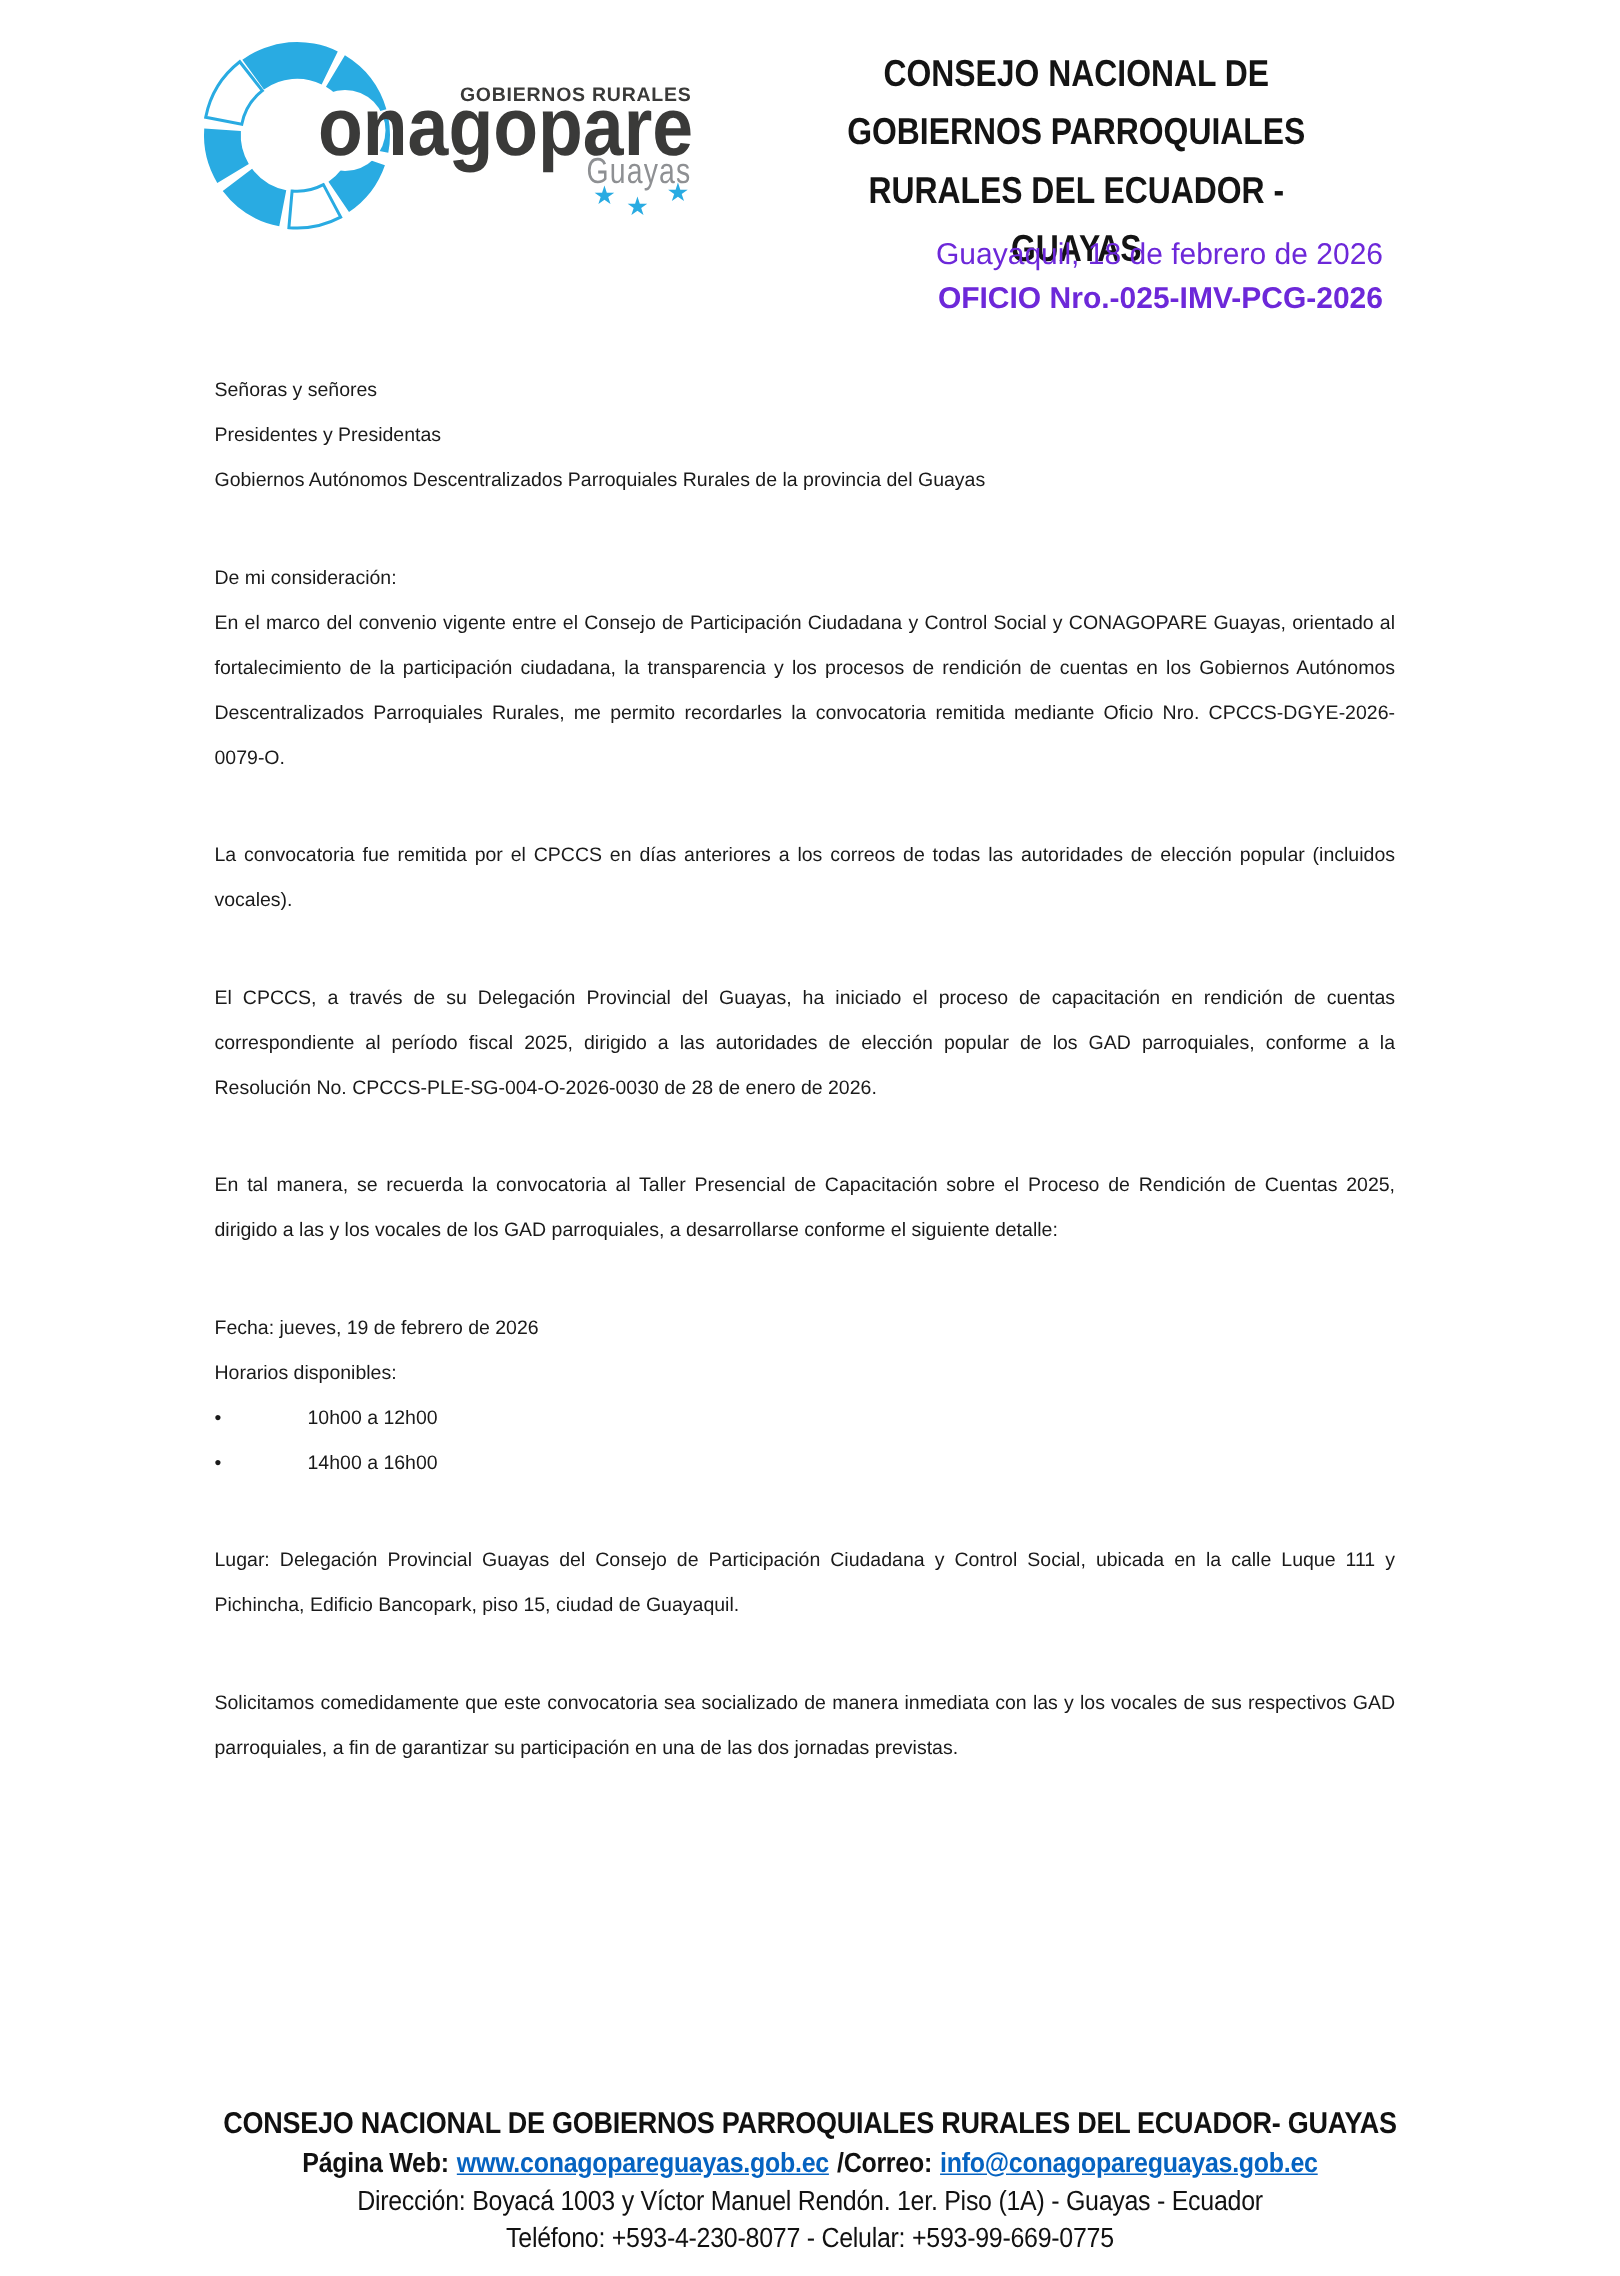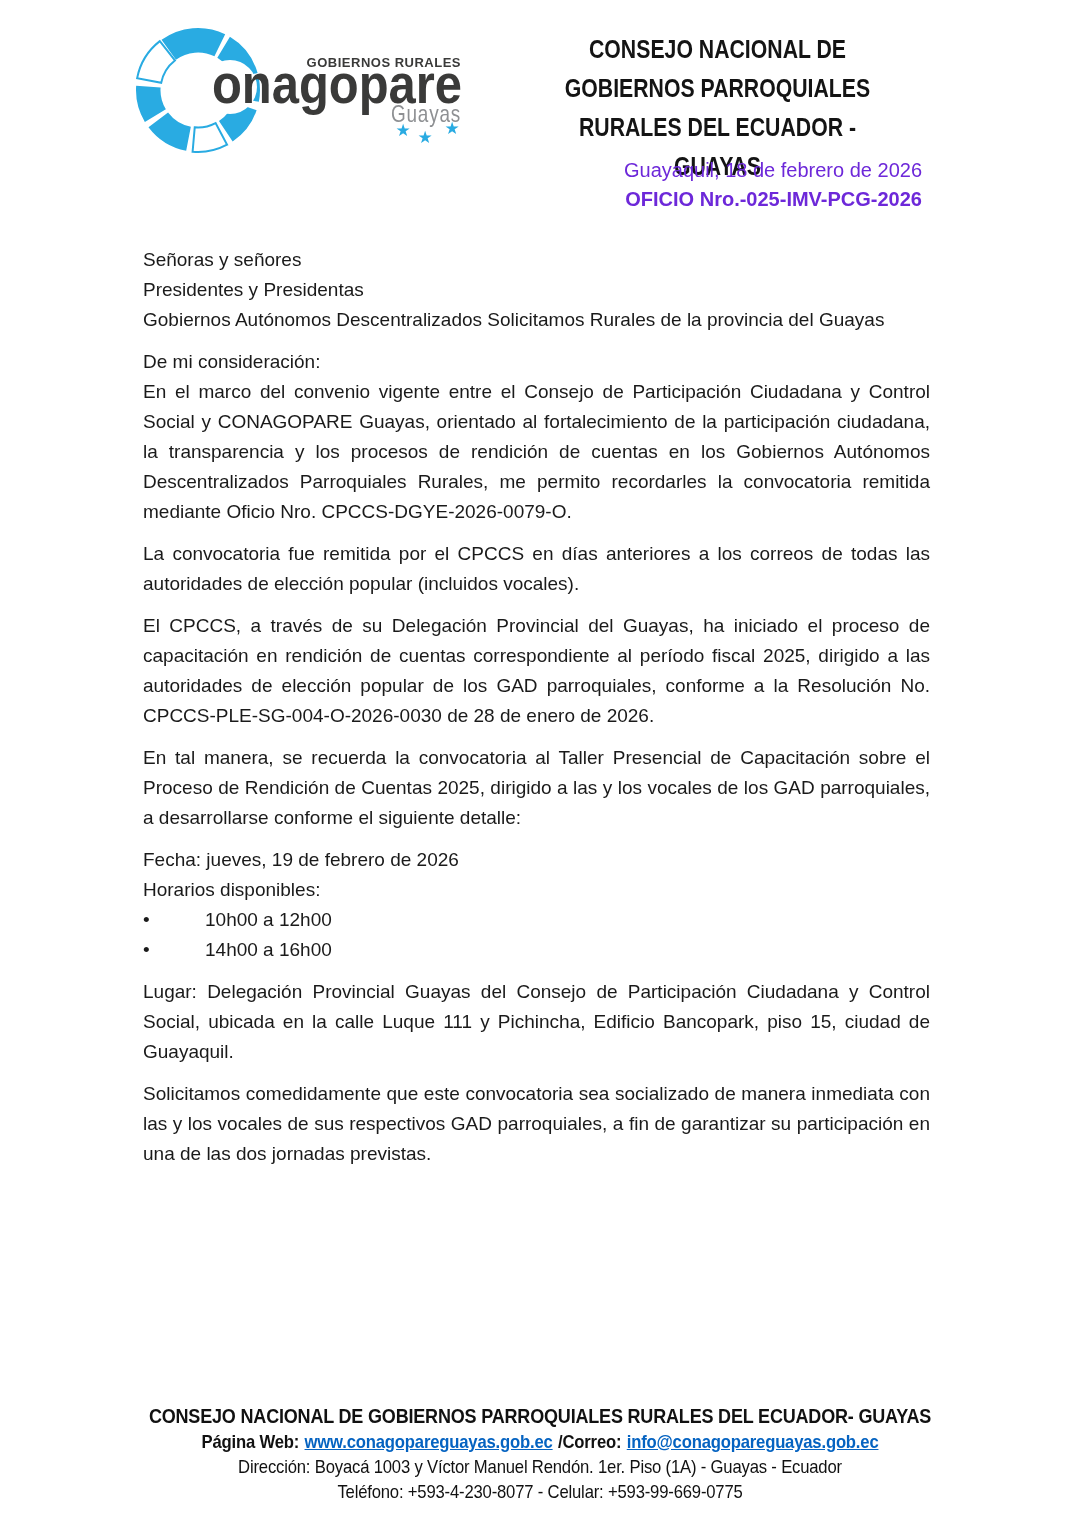--- a/index.html
+++ b/index.html
@@ -10,22 +10,22 @@
   .logo-svg{position:absolute;left:135px;top:25px;}
   .org-title{position:absolute;left:500px;top:30px;width:435px;text-align:center;
              font-weight:bold;font-size:25px;line-height:39px;color:#141414;
              transform:scaleX(0.85);transform-origin:50% 0;}
   .date-block{position:absolute;right:158px;top:156px;text-align:right;
               font-size:20px;line-height:28.5px;color:#6d28d9;}
   .oficio-line{font-weight:bold;}
 
   
   .letter-body{position:absolute;left:143px;top:245px;width:787px;
-               font-size:19px;line-height:30px;text-align:justify;color:#1a1a1a;}
-  .letter-body .block{margin-top:12px;}
+               font-size:13px;line-height:30px;text-align:justify;color:#1a1a1a;}
+  .letter-body .block{margin-top:35px;}
   .letter-body .block:first-child{margin-top:0;}
   .block-lines + .block-list{margin-top:0;}
   .b{font-weight:normal;}
   .li{display:flex;}
   .bullet{display:inline-block;width:62px;flex:0 0 62px;}
 
   
   .footer{position:absolute;left:0;top:1404px;width:1080px;text-align:center;
           color:#111;font-size:18.5px;line-height:25px;letter-spacing:-0.2px;}
   .f-line{transform:scaleX(0.9);transform-origin:50% 50%;}
@@ -67,21 +67,21 @@
 
   <div class="date-block">
     <div>Guayaquil, 18 de febrero de 2026</div>
     <div class="oficio-line">OFICIO Nro.-025-IMV-PCG-2026</div>
   </div>
 
   <div class="letter-body">
     <div class="block">
       <div>Señoras y señores</div>
       <div>Presidentes y Presidentas</div>
-      <div>Gobiernos Autónomos Descentralizados Solicitamos Rurales de la provincia del Guayas</div>
+      <div>Gobiernos Autónomos Descentralizados Parroquiales Rurales de la provincia del Guayas</div>
     </div>
     <div class="block">De mi consideración:</div>
     <div id="letter-blocks">
         <div class="block block-paragraph"><span>En el marco del convenio vigente entre el Consejo de Participación Ciudadana y Control Social y CONAGOPARE Guayas, orientado al fortalecimiento de la participación ciudadana, la transparencia y los procesos de rendición de cuentas en los Gobiernos Autónomos Descentralizados Parroquiales Rurales, me permito </span><span class="b">recordarles</span><span> la convocatoria remitida mediante Oficio Nro. CPCCS-DGYE-2026-0079-O.</span></div>
         <div class="block block-paragraph"><span>La convocatoria fue remitida por el CPCCS en días anteriores a los correos de todas las autoridades de elección popular (</span><span class="b">incluidos vocales</span><span>).</span></div>
         <div class="block block-paragraph"><span>El CPCCS, a través de su Delegación Provincial del Guayas, ha iniciado el proceso de capacitación en rendición de cuentas correspondiente al período fiscal 2025, dirigido a las autoridades de elección popular de los GAD parroquiales, conforme a la Resolución No. CPCCS-PLE-SG-004-O-2026-0030 de 28 de enero de 2026.</span></div>
         <div class="block block-paragraph"><span>En tal manera, </span><span class="b">se recuerda</span><span> la convocatoria al Taller Presencial de Capacitación sobre el Proceso de Rendición de Cuentas 2025, dirigido a las y los </span><span class="b">vocales de los GAD parroquiales</span><span>, a desarrollarse conforme el siguiente detalle:</span></div>
         <div class="block block-lines">
           <div>Fecha: jueves, 19 de febrero de 2026</div>
           <div>Horarios disponibles:</div>

